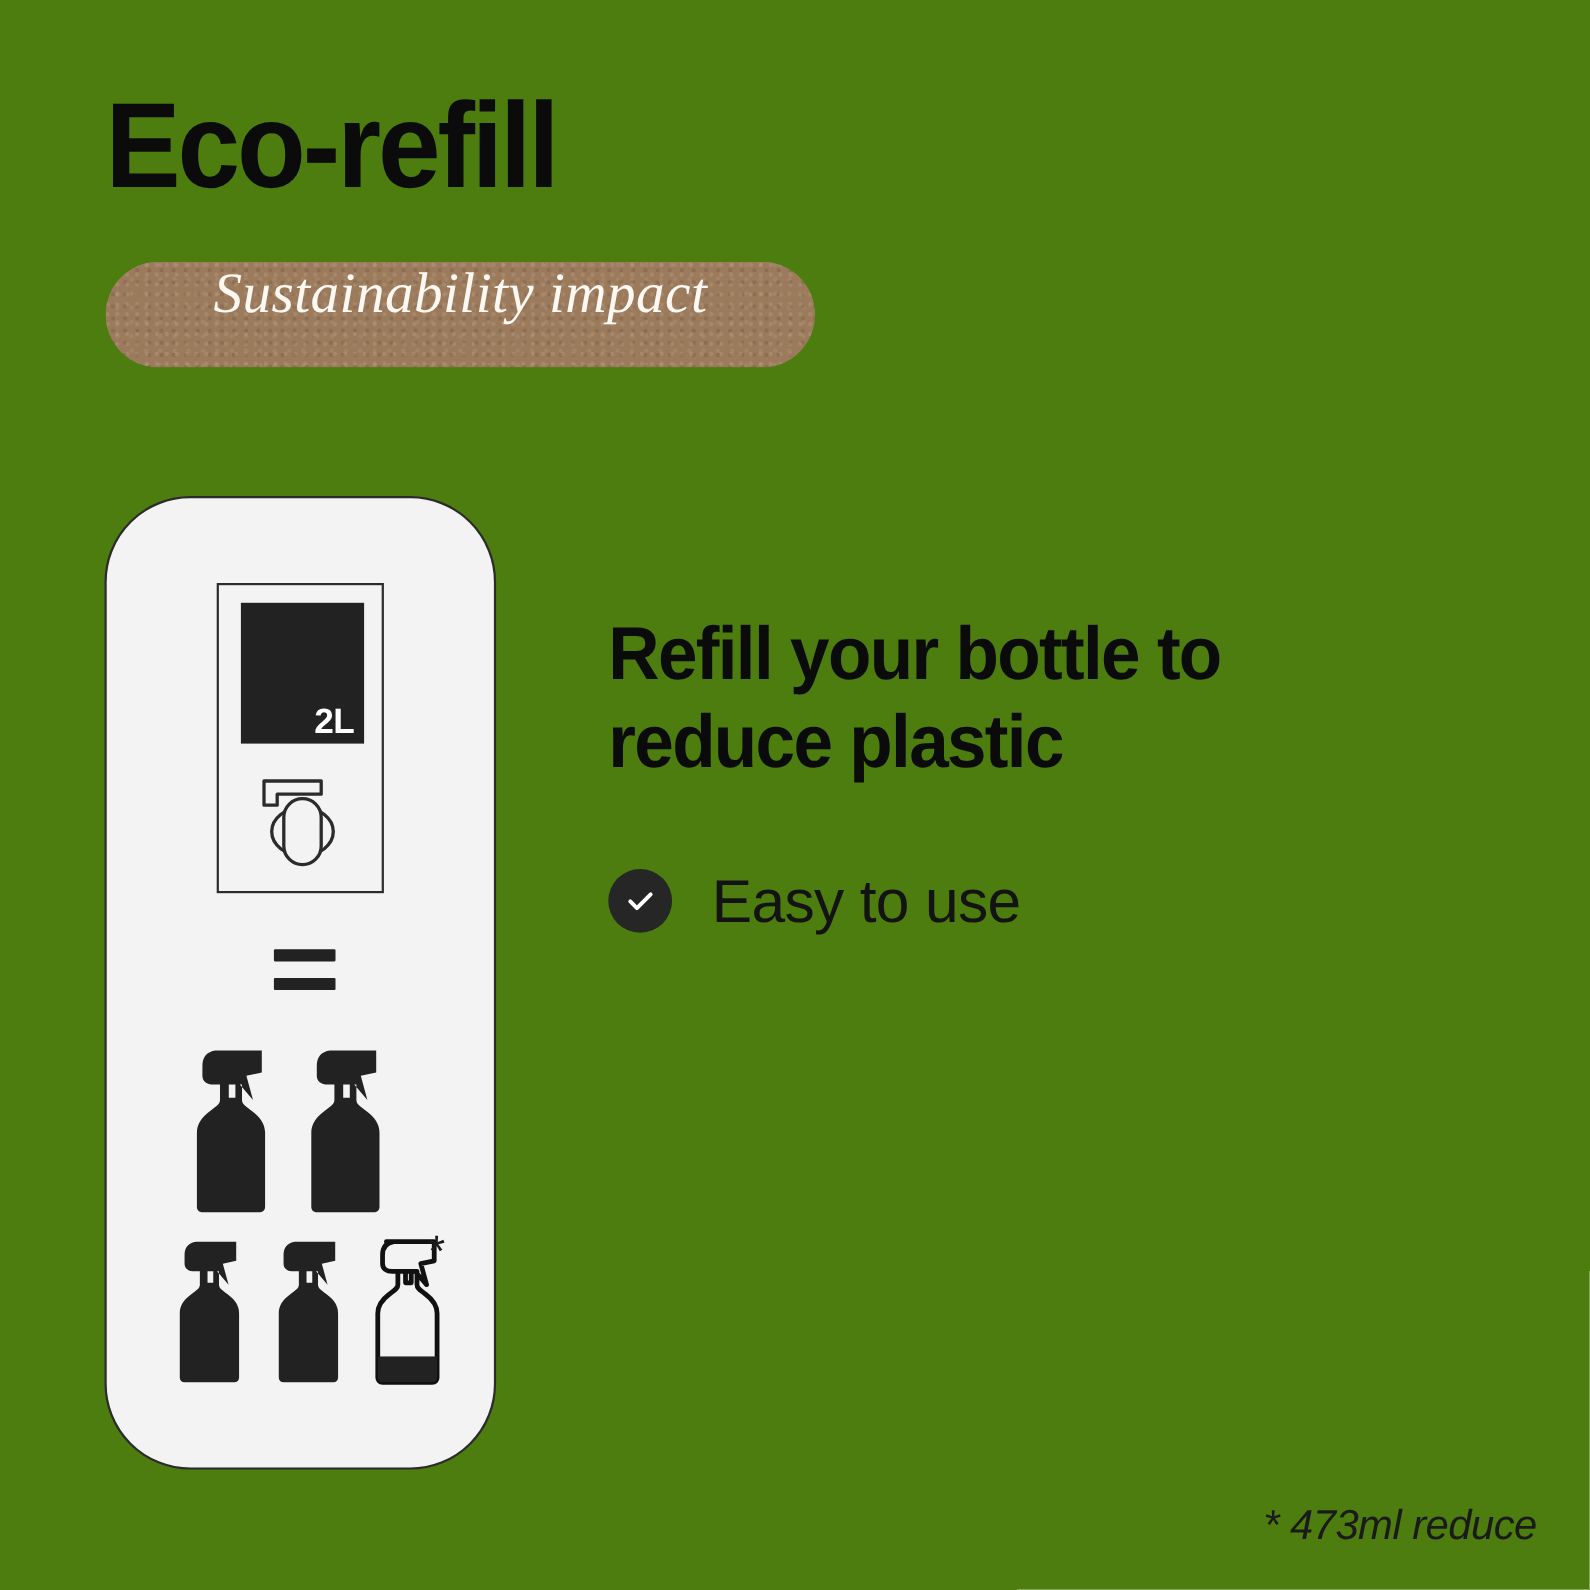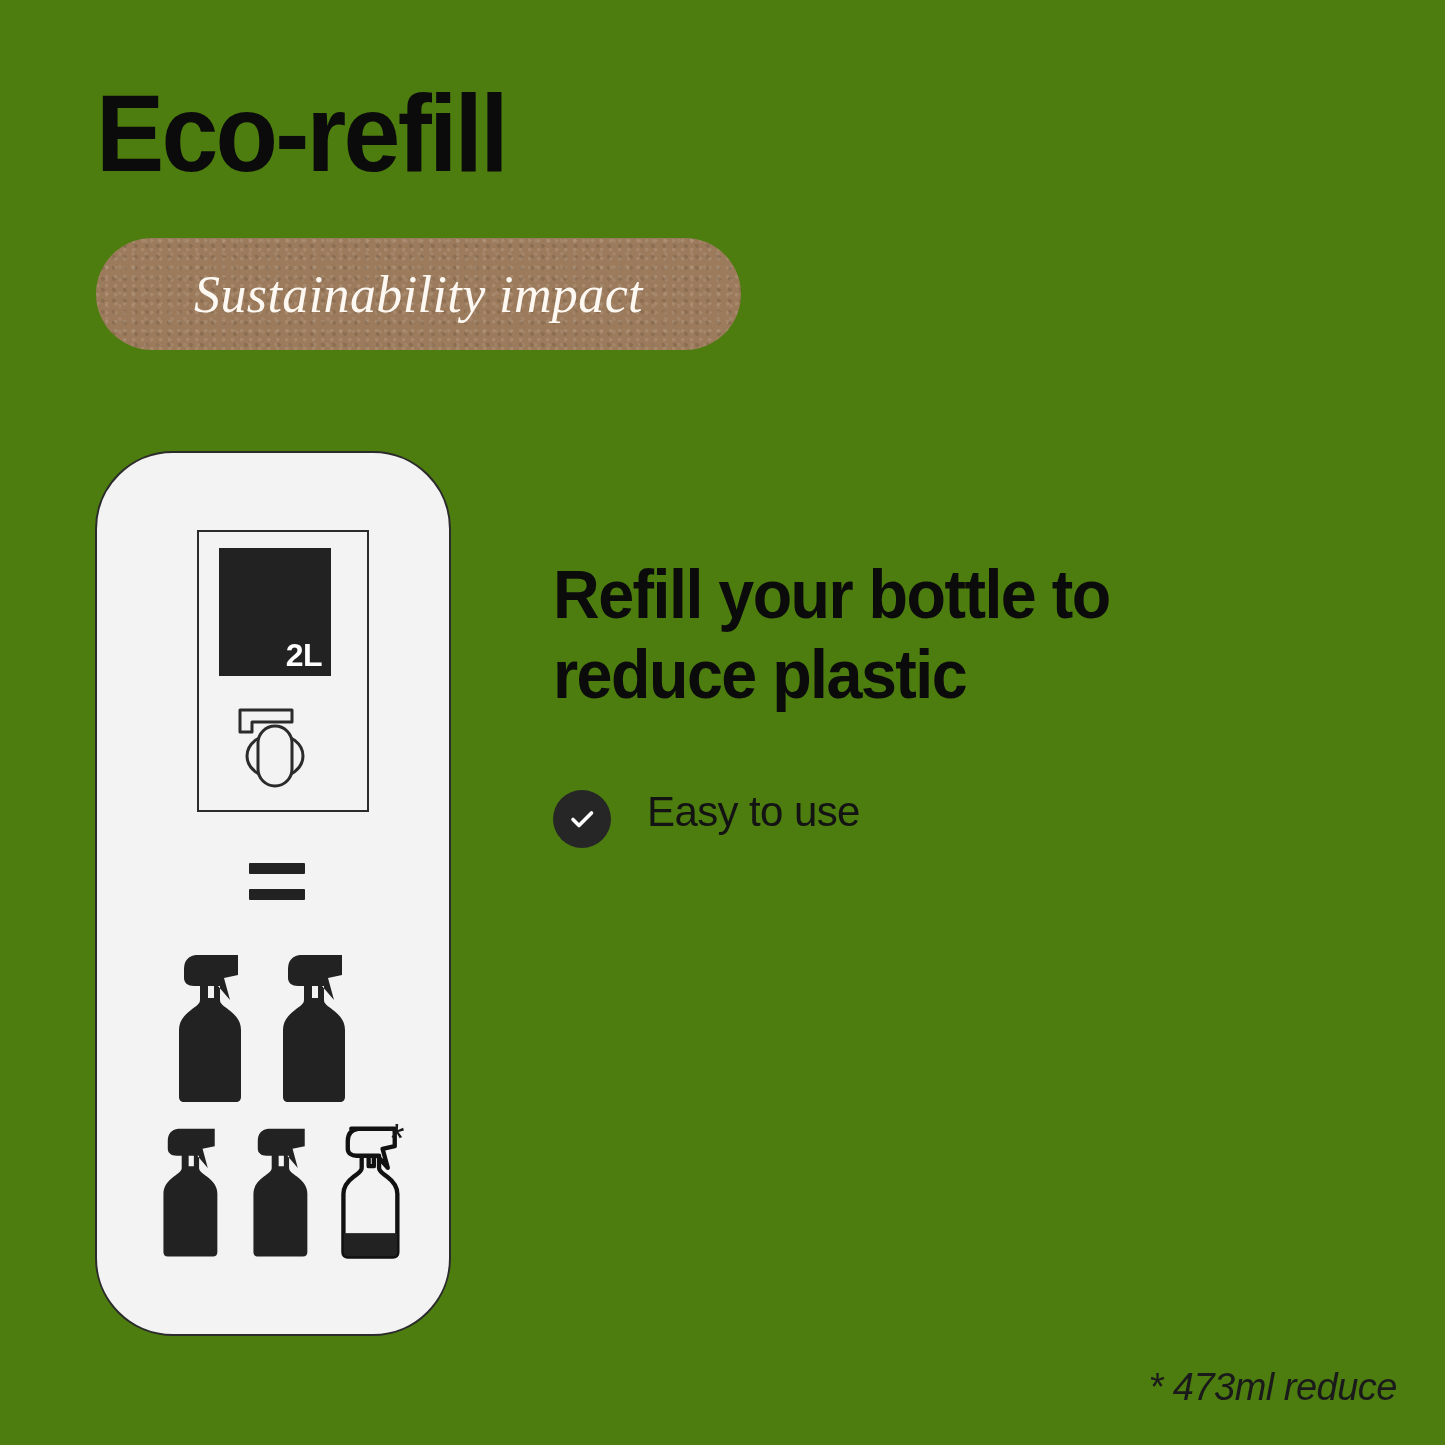--- a/index.html
+++ b/index.html
@@ -36,30 +36,30 @@
     transform: scaleX(0.93);
     transform-origin: left top;
   }
 
   
   .badge {
     position: absolute;
     left: 96px;
     top: 238px;
     width: 645px;
-    height: 112px;
+    height: 96px;
     border-radius: 56px;
     background: #9c7b5c;
     background-image:
        radial-gradient(circle at 18% 30%, rgba(255,255,255,.10) 0 2px, transparent 2px),
        radial-gradient(circle at 62% 70%, rgba(0,0,0,.10) 0 2px, transparent 2px),
        radial-gradient(circle at 82% 22%, rgba(255,255,255,.07) 0 2px, transparent 2px);
     background-size: 9px 9px, 11px 11px, 13px 13px;
     display: flex;
-    align-items: center;
+    align-items: flex-start;
     justify-content: center;
   }
   .badge-label {
     font-family: "Liberation Serif", serif;
     font-size: 52px;
     font-style: italic;
     color: #fdf9f2;
     letter-spacing: .4px;
     white-space: nowrap;
   }
@@ -75,21 +75,21 @@
     border-radius: 78px;
     box-sizing: border-box;
     background: #f3f3f3;
   }
 
   
   .carton {
     position: absolute;
     left: 100px;
     top: 77px;
-    width: 172px;
+    width: 152px;
     height: 282px;
     border: 2px solid #2b2b2b;
     box-sizing: border-box;
     background: #f3f3f3;
   }
   .carton-fill {
     position: absolute;
     left: 20px;
     top: 16px;
     width: 112px;
@@ -189,21 +189,21 @@
     height: 58px;
     border-radius: 50%;
     background: #262626;
     display: flex;
     align-items: center;
     justify-content: center;
     margin-top: 4px;
   }
   .bullet-text {
     margin-left: 36px;
-    font-size: 42px;
+    font-size: 55px;
     line-height: 1.22;
     color: #131313;
     letter-spacing: -0.6px;
     max-width: 700px;
   }
 
   
   .footnote {
     position: absolute;
     right: 48px;

